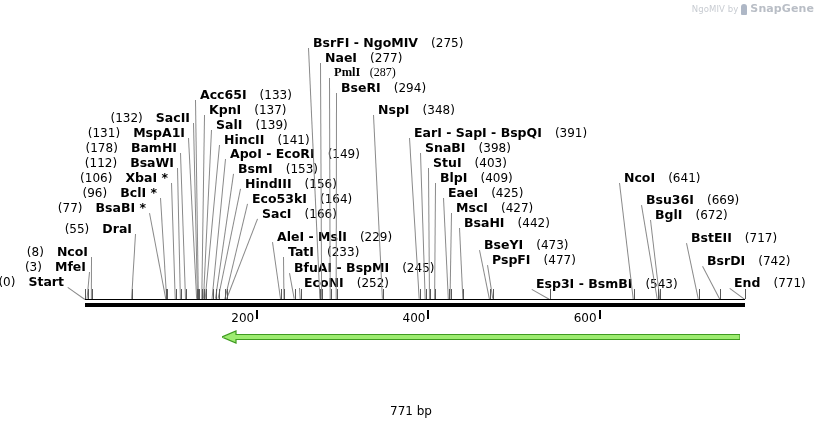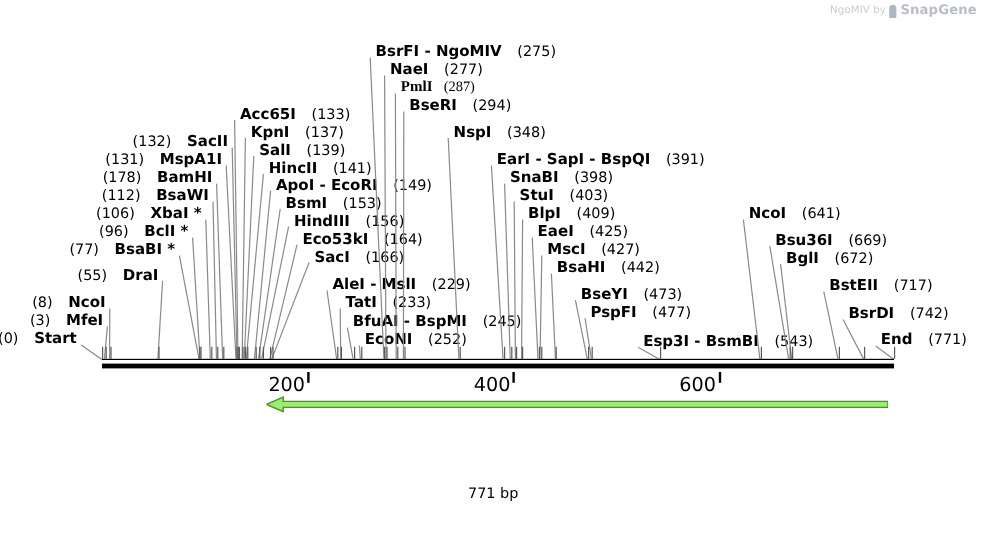--- a/index.html
+++ b/index.html
@@ -51,21 +51,21 @@
   .tickline{position:absolute;width:1px;background:#5a5a5a;}
 
   
   #backbone-group{position:absolute;left:0;top:0;}
   .bb-thin{position:absolute;background:#000;height:1px;}
   .bb-thick{position:absolute;background:#000;height:4px;}
 
   
   .ruler-tick{position:absolute;width:2px;height:9px;background:#000;}
   .ruler-label{
-    position:absolute;font-size:16px;color:#000;
+    position:absolute;font-size:12px;color:#000;
     font-family:"DejaVu Sans","Liberation Sans",sans-serif;
     white-space:nowrap;text-align:right;
   }
 
   
   .feature-arrow{position:absolute;}
 
   
   .title-block{position:absolute;width:822px;text-align:center;}
   .map-title{font-size:14px;font-weight:bold;color:#000;letter-spacing:0.2px;}

